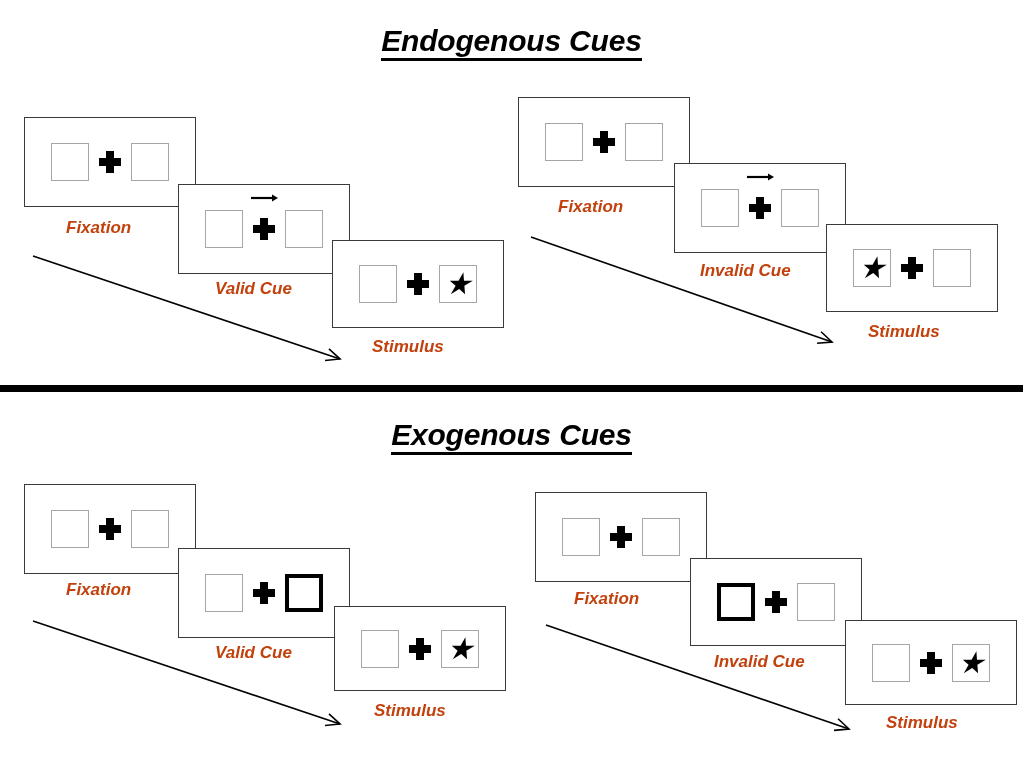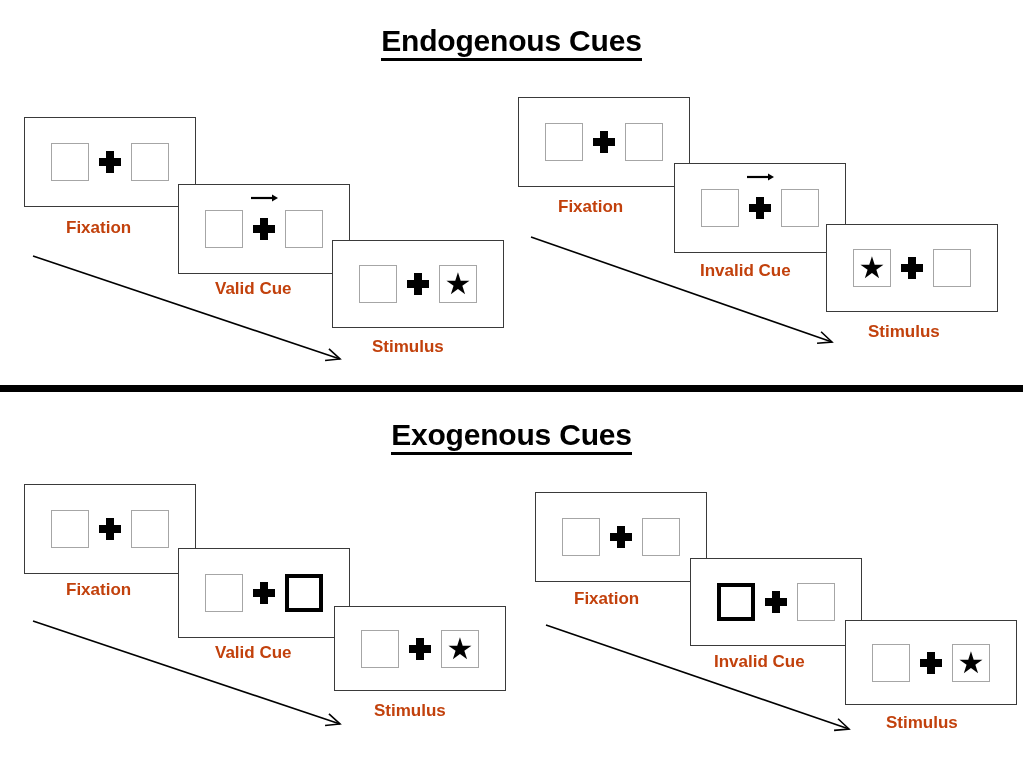--- a/index.html
+++ b/index.html
@@ -14,20 +14,21 @@
     overflow: hidden;
     font-family: "Liberation Sans", sans-serif;
     color: #000000;
   }
 
   .stage {
     position: absolute;
     left: 0; top: 0;
     width: 1023px;
     height: 767px;
+    font-style: italic;
   }
 
   
   .section-title {
     position: absolute;
     width: 100%;
     text-align: center;
     font-size: 30px;
     font-weight: bold;
     letter-spacing: -0.2px;

